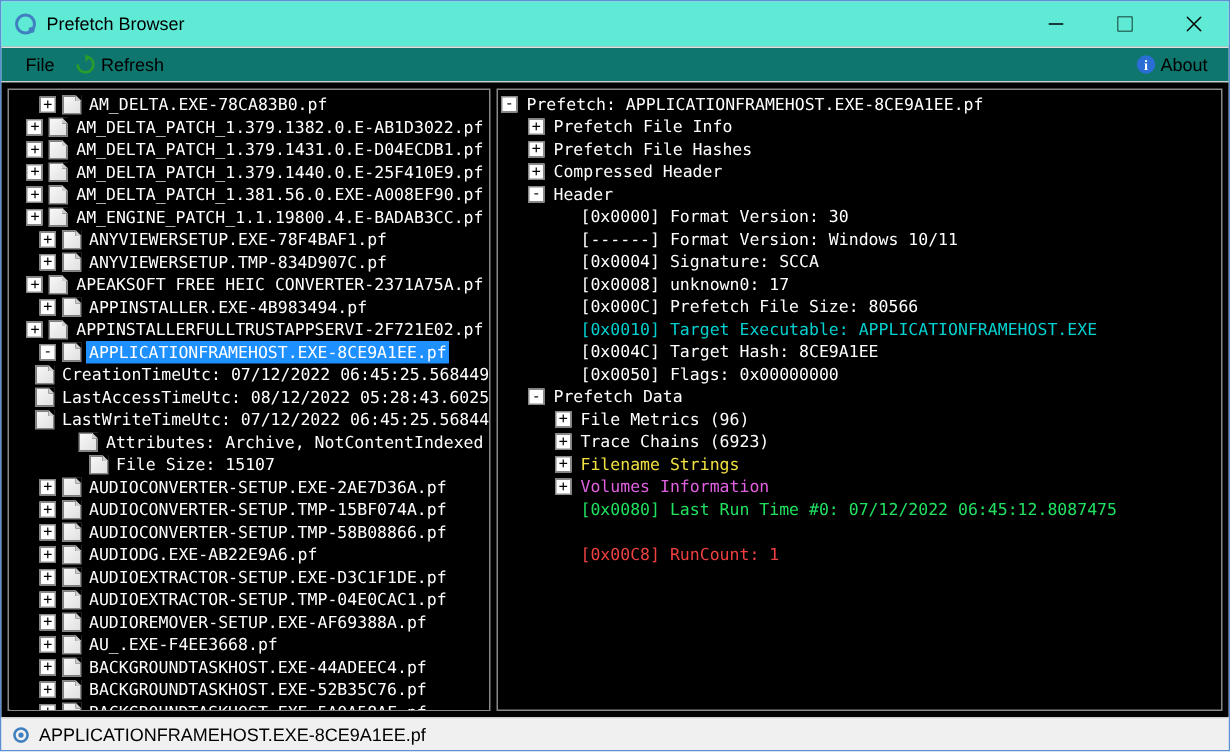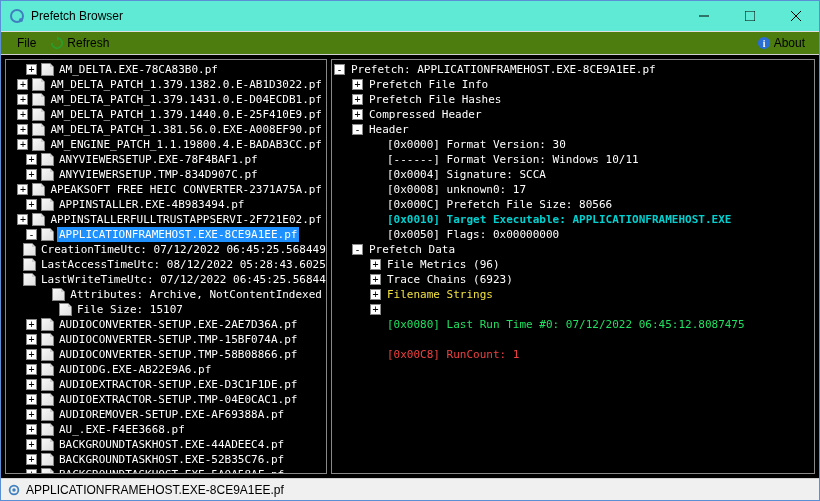--- a/index.html
+++ b/index.html
@@ -4,21 +4,21 @@
 <style>
 * { margin: 0; padding: 0; box-sizing: border-box; }
 body { font-family: "Segoe UI", Tahoma, sans-serif; font-size: 12px; background: #fff; overflow: hidden; }
 .window { width: 820px; height: 501px; border: 1px solid #5a8fd6; display: flex; flex-direction: column; }
 .titlebar { height: 30px; display: flex; align-items: center; padding: 0 0 0 8px; background: #5eead4; }
 .titlebar .app-icon { width: 16px; height: 16px; margin-right: 6px; }
 .titlebar .title { flex: 1; font-size: 12px; }
 .win-btns { display: flex; height: 100%; }
 .win-btns div { width: 46px; display: flex; align-items: center; justify-content: center; }
 .win-btns svg { width: 10px; height: 10px; }
-.toolbar { height: 24px; display: flex; align-items: center; padding: 0 8px; background: #4d7c0f; border-top: 1px solid #e0e0e0; border-bottom: 1px solid #d0d0d0; }
+.toolbar { height: 24px; display: flex; align-items: center; padding: 0 8px; background: #0f766e; border-top: 1px solid #e0e0e0; border-bottom: 1px solid #d0d0d0; }
 .toolbar .menu-item { padding: 2px 8px; cursor: pointer; }
 .toolbar .tb-btn { display: flex; align-items: center; padding: 2px 6px; cursor: pointer; }
 .toolbar .tb-btn svg { width: 14px; height: 14px; margin-right: 3px; }
 .toolbar .spacer { flex: 1; }
 .content { flex: 1; display: flex; background: #000; padding: 4px; gap: 4px; min-height: 0; }
 .pane { flex: 1; background: #000; border: 1px solid #888; overflow: auto; font-family: Consolas, monospace; font-size: 11px; color: #fff; padding: 2px; }
 .pane-left { flex: 0 0 322px; position: relative; }
 .pane::-webkit-scrollbar { width: 16px; height: 16px; }
 .pane::-webkit-scrollbar-track { background: #f0f0f0; }
 .pane::-webkit-scrollbar-thumb { background: #c0c0c0; border: 1px solid #a0a0a0; }
@@ -28,21 +28,21 @@
 .tv-row .ind { display: inline-block; }
 .tv-row .tgl { width: 11px; height: 11px; border: 1px solid #888; background: #fff; color: #000; font-size: 10px; line-height: 9px; text-align: center; margin-right: 4px; flex-shrink: 0; font-family: monospace; }
 .tv-row .tgl-blank { width: 11px; height: 11px; margin-right: 4px; flex-shrink: 0; }
 .tv-row .file-icon { width: 13px; height: 13px; margin-right: 3px; flex-shrink: 0; background: linear-gradient(135deg,#f8f8f8,#e0e0e0); border: 1px solid #888; position: relative; }
 .tv-row .file-icon::after { content: ""; position: absolute; right: -1px; top: -1px; width: 0; height: 0; border-top: 4px solid #000; border-left: 4px solid #ccc; }
 .tv-row .lbl { padding: 0 2px; }
 .tv-row .lbl.sel { background: #1e90ff; color: #fff; }
 .statusbar { height: 22px; border-top: 1px solid #d0d0d0; display: flex; align-items: center; padding: 0 6px; background: #f0f0f0; font-size: 12px; }
 .statusbar svg { width: 14px; height: 14px; margin-right: 5px; }
 .c-white { color: #fff; }
-.c-cyan { color: #00d0d0; font-weight: bold; }
+.c-cyan { color: #00d0d0; }
 .c-yellow { color: #f0e040; }
 .c-magenta { color: #e060e0; }
 .c-green { color: #20e060; }
 .c-red { color: #f04040; margin-top: 29px; }
 </style>
 </head>
 <body>
 
 <div class="window">
   <div class="titlebar">
@@ -313,20 +313,25 @@
           <span class="lbl c-white">[0x000C] Prefetch File Size: 80566</span>
         </div>
         <div class="tv-row">
           <span class="ind" style="width: 36px;"></span>
           <span class="tgl-blank"></span>
           <span class="lbl c-cyan">[0x0010] Target Executable: APPLICATIONFRAMEHOST.EXE</span>
         </div>
         <div class="tv-row">
           <span class="ind" style="width: 36px;"></span>
           <span class="tgl-blank"></span>
+          <span class="lbl c-white">[0x004C] Target Hash: 8CE9A1EE</span>
+        </div>
+        <div class="tv-row">
+          <span class="ind" style="width: 36px;"></span>
+          <span class="tgl-blank"></span>
           <span class="lbl c-white">[0x0050] Flags: 0x00000000</span>
         </div>
         <div class="tv-row">
           <span class="ind" style="width: 18px;"></span>
           <span class="tgl">-</span>
           <span class="lbl c-white">Prefetch Data</span>
         </div>
         <div class="tv-row">
           <span class="ind" style="width: 36px;"></span>
           <span class="tgl">+</span>
@@ -338,20 +343,21 @@
           <span class="lbl c-white">Trace Chains (6923)</span>
         </div>
         <div class="tv-row">
           <span class="ind" style="width: 36px;"></span>
           <span class="tgl">+</span>
           <span class="lbl c-yellow">Filename Strings</span>
         </div>
         <div class="tv-row">
           <span class="ind" style="width: 36px;"></span>
           <span class="tgl">+</span>
+          <span class="lbl c-magenta">Volumes Information</span>
         </div>
         <div class="tv-row">
           <span class="ind" style="width: 36px;"></span>
           <span class="tgl-blank"></span>
           <span class="lbl c-green">[0x0080] Last Run Time #0: 07/12/2022 06:45:12.8087475</span>
         </div>
         <div class="tv-row">
           <span class="ind" style="width: 36px;"></span>
           <span class="tgl-blank"></span>
           <span class="lbl c-red">[0x00C8] RunCount: 1</span>

